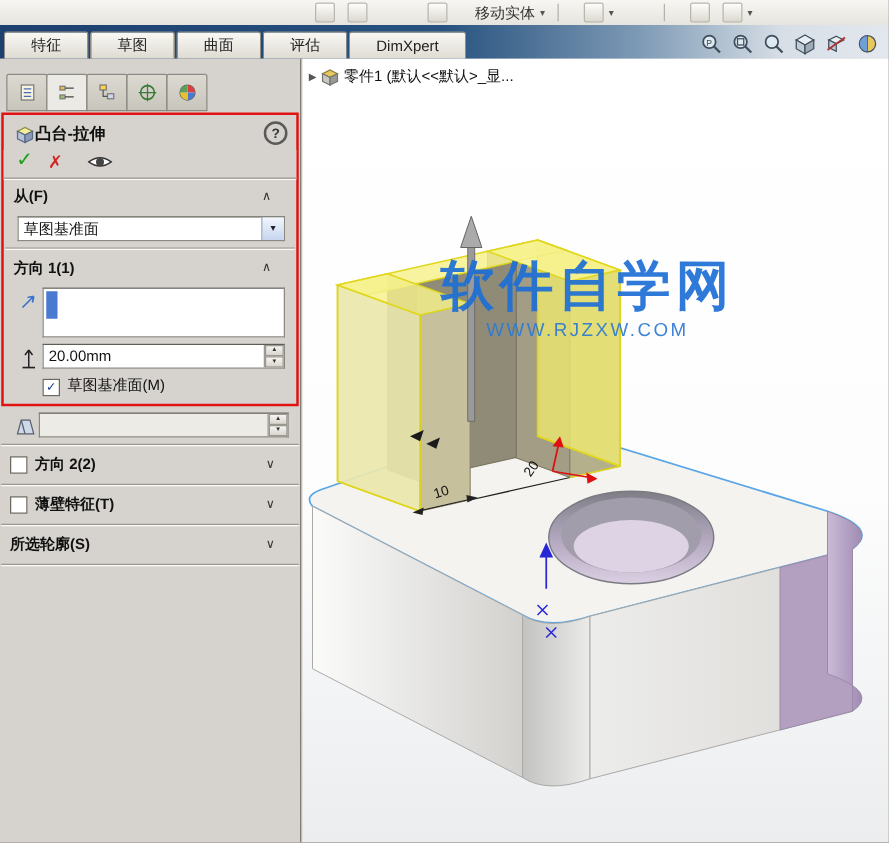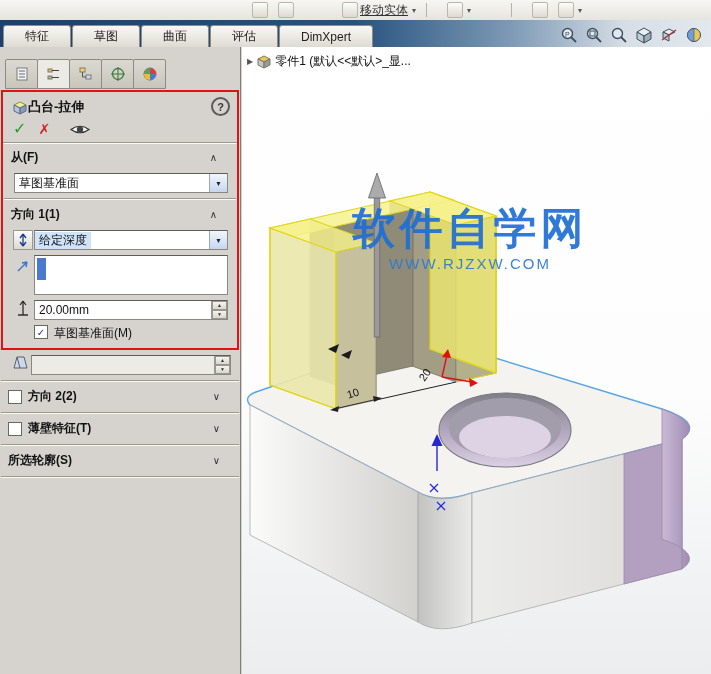--- a/index.html
+++ b/index.html
@@ -5,21 +5,21 @@
   html,body{margin:0;padding:0;background:#888;}
   #app{position:relative;width:711px;height:674px;overflow:hidden;
        font-family:"Liberation Sans","DejaVu Sans",sans-serif;font-size:12px;color:#111;
        background:#d6d3ce;}
   
   .topbar{position:absolute;left:0;top:0;width:711px;height:20px;
           background:linear-gradient(#f7f6f2,#e6e4de);border-bottom:1px solid #c4c1b8;
           display:flex;align-items:center;}
   .tb-icon{width:14px;height:14px;margin-left:10px;border:1px solid #b9b6ad;
            background:linear-gradient(#fdfdfb,#dcd9d0);border-radius:2px;}
-  .tb-label{margin-left:2px;color:#333;font-size:12px;text-decoration:underline;}
+  .tb-label{margin-left:22px;color:#333;font-size:12px;}
   .tb-sep{width:1px;height:14px;background:#b5b2a9;margin:0 10px;}
   .tb-caret{font-size:8px;color:#555;margin-left:4px;}
   
   .tabbar{position:absolute;left:0;top:20px;width:711px;height:27px;
           background:linear-gradient(90deg,#1c4070 0%,#27527f 50%,#7e9ab5 72%,#d7dee6 88%,#e3e8ee 100%);
           display:flex;align-items:flex-end;}
   .rtab{height:21px;margin:0 1px 0 0;padding:0 21px;display:flex;align-items:center;
         background:linear-gradient(#f9f8f4,#dedbd2);border:1px solid #8f8c84;border-bottom:none;
         border-radius:3px 3px 0 0;font-size:12px;color:#222;cursor:default;}
   .rtab:first-child{margin-left:3px;}
@@ -37,21 +37,21 @@
   .pm-title{display:flex;align-items:center;gap:0;padding:5px 7px 3px 7px;font-weight:bold;font-size:13px;}
   .help{margin-left:auto;width:15px;height:15px;border:2px solid #5a5a5a;border-radius:50%;
         font-size:11px;font-weight:bold;display:flex;align-items:center;justify-content:center;color:#333;}
   .pm-actions{display:flex;align-items:center;gap:12px;padding:3px 10px 6px 10px;
               border-bottom:1px solid #9c978d;box-shadow:0 1px 0 #fcfbf8;}
   .ok-glyph{color:#1fa01f;font-size:16px;font-weight:bold;line-height:14px;}
   .cancel-glyph{color:#d42222;font-size:14px;font-weight:bold;line-height:14px;}
   .sec{display:flex;align-items:center;font-weight:bold;font-size:12px;padding:6px 20px 2px 8px;}
   .sec .chev{margin-left:auto;font-size:10px;color:#333;font-weight:normal;}
   .groove{border-top:1px solid #9c978d;border-bottom:1px solid #fcfbf8;height:0;margin:5px 1px 0 1px;}
-  .row{display:flex;align-items:flex-start;margin:5px 9px 0 9px;}
+  .row{display:flex;align-items:flex-end;margin:5px 9px 0 9px;}
   .icon-col{width:22px;min-width:22px;display:flex;justify-content:center;align-items:center;}
   .field{flex:1;background:#fff;border:1px solid #8a887f;border-top-color:#5f5d56;height:20px;
          display:flex;align-items:center;font-size:12px;box-sizing:border-box;}
   .field .val{padding:0 4px;white-space:nowrap;}
   .hl{background:#cfe3fa;}
   .combo-btn{margin-left:auto;width:17px;align-self:stretch;border-left:1px solid #98a7c0;
              background:linear-gradient(#f2f6fd,#c6d6ef);display:flex;align-items:center;justify-content:center;
              font-size:7px;color:#223;}
   .spin{margin-left:auto;width:15px;align-self:stretch;display:flex;flex-direction:column;border-left:1px solid #999;}
   .spin span{flex:1;background:linear-gradient(#f5f4f0,#d9d6ce);border:1px solid #9a978f;
@@ -209,31 +209,20 @@
         <span class="combo-btn">▼</span>
       </div>
     </div>
 
     <div class="groove"></div>
     <div class="sec">
       <span>方向 1(1)</span>
       <span class="chev">∧</span>
     </div>
     <div class="row">
-      <div class="icon-col">
-        <svg width="18" height="18" style="background:linear-gradient(#fdfdfb,#dcd9d0);border:1px solid #9a978f">
-              <path d="M9 3 L9 15 M9 3 L6 7 M9 3 L12 7 M9 15 L6 11 M9 15 L12 11" stroke="#1a3a8e" stroke-width="1.3" fill="none"></path>
-            </svg>
-      </div>
-      <div class="field">
-        <span class="val hl">给定深度</span>
-        <span class="combo-btn">▼</span>
-      </div>
-    </div>
-    <div class="row">
       <div class="icon-col" style="align-self:flex-start;padding-top:4px">
         <svg width="14" height="14">
               <path d="M2 12 L11 3 M11 3 L6 4 M11 3 L10 8" stroke="#3a74c8" stroke-width="1.4" fill="none"></path>
             </svg>
       </div>
       <div class="listbox">
         <div class="sel-bar"></div>
       </div>
     </div>
     <div class="row">

